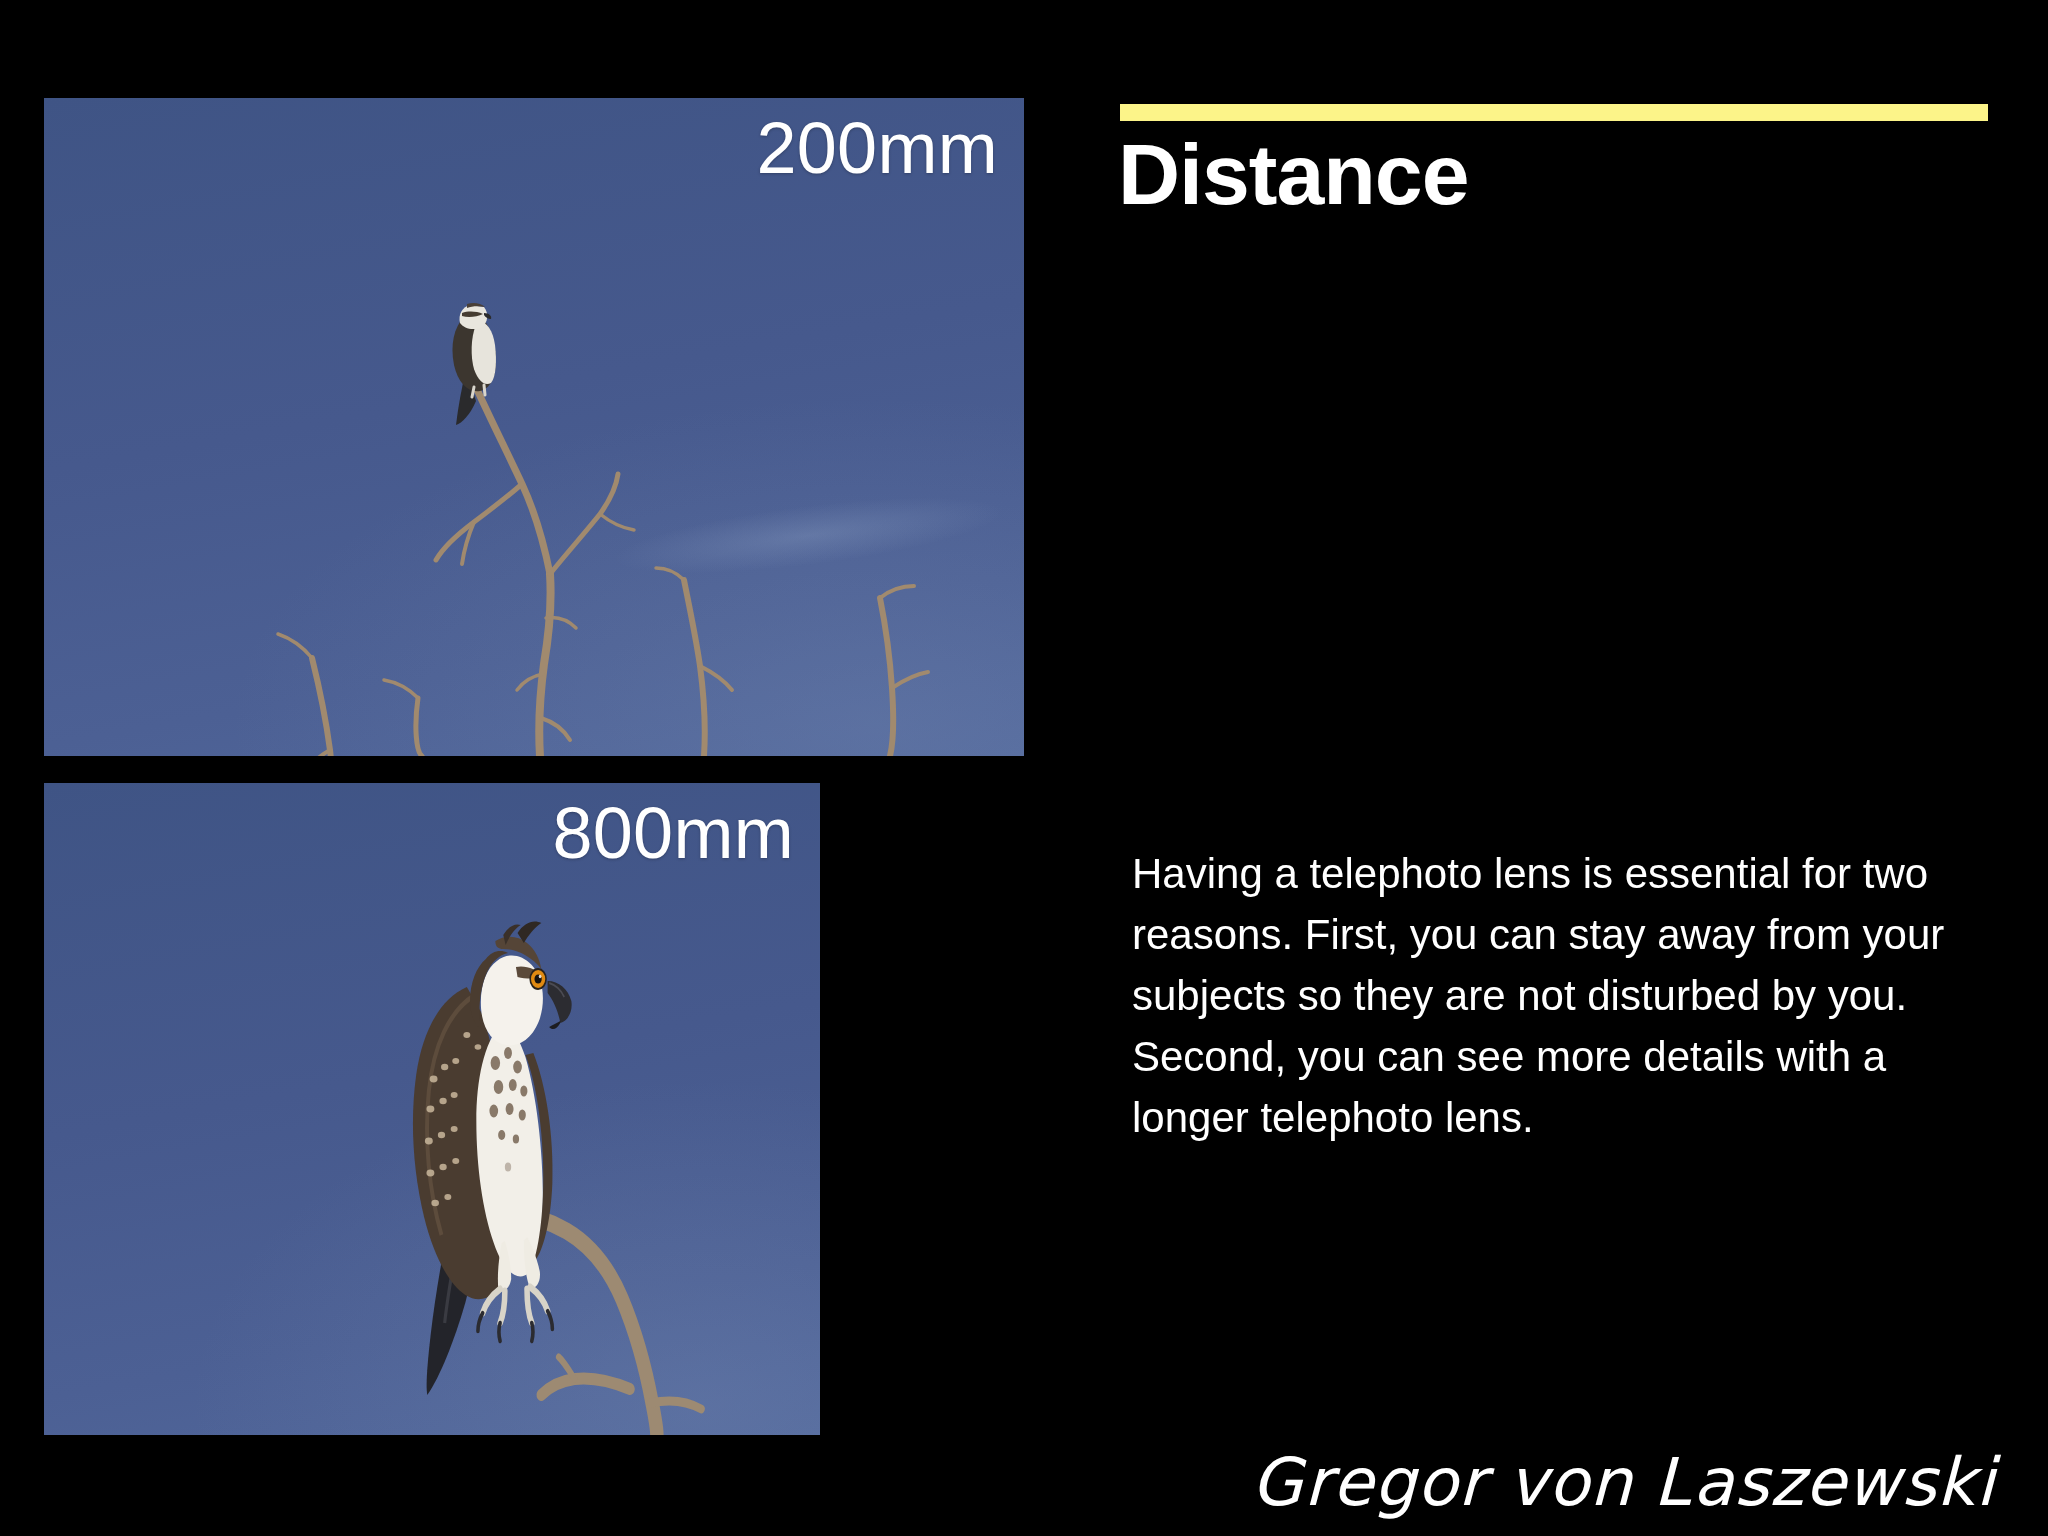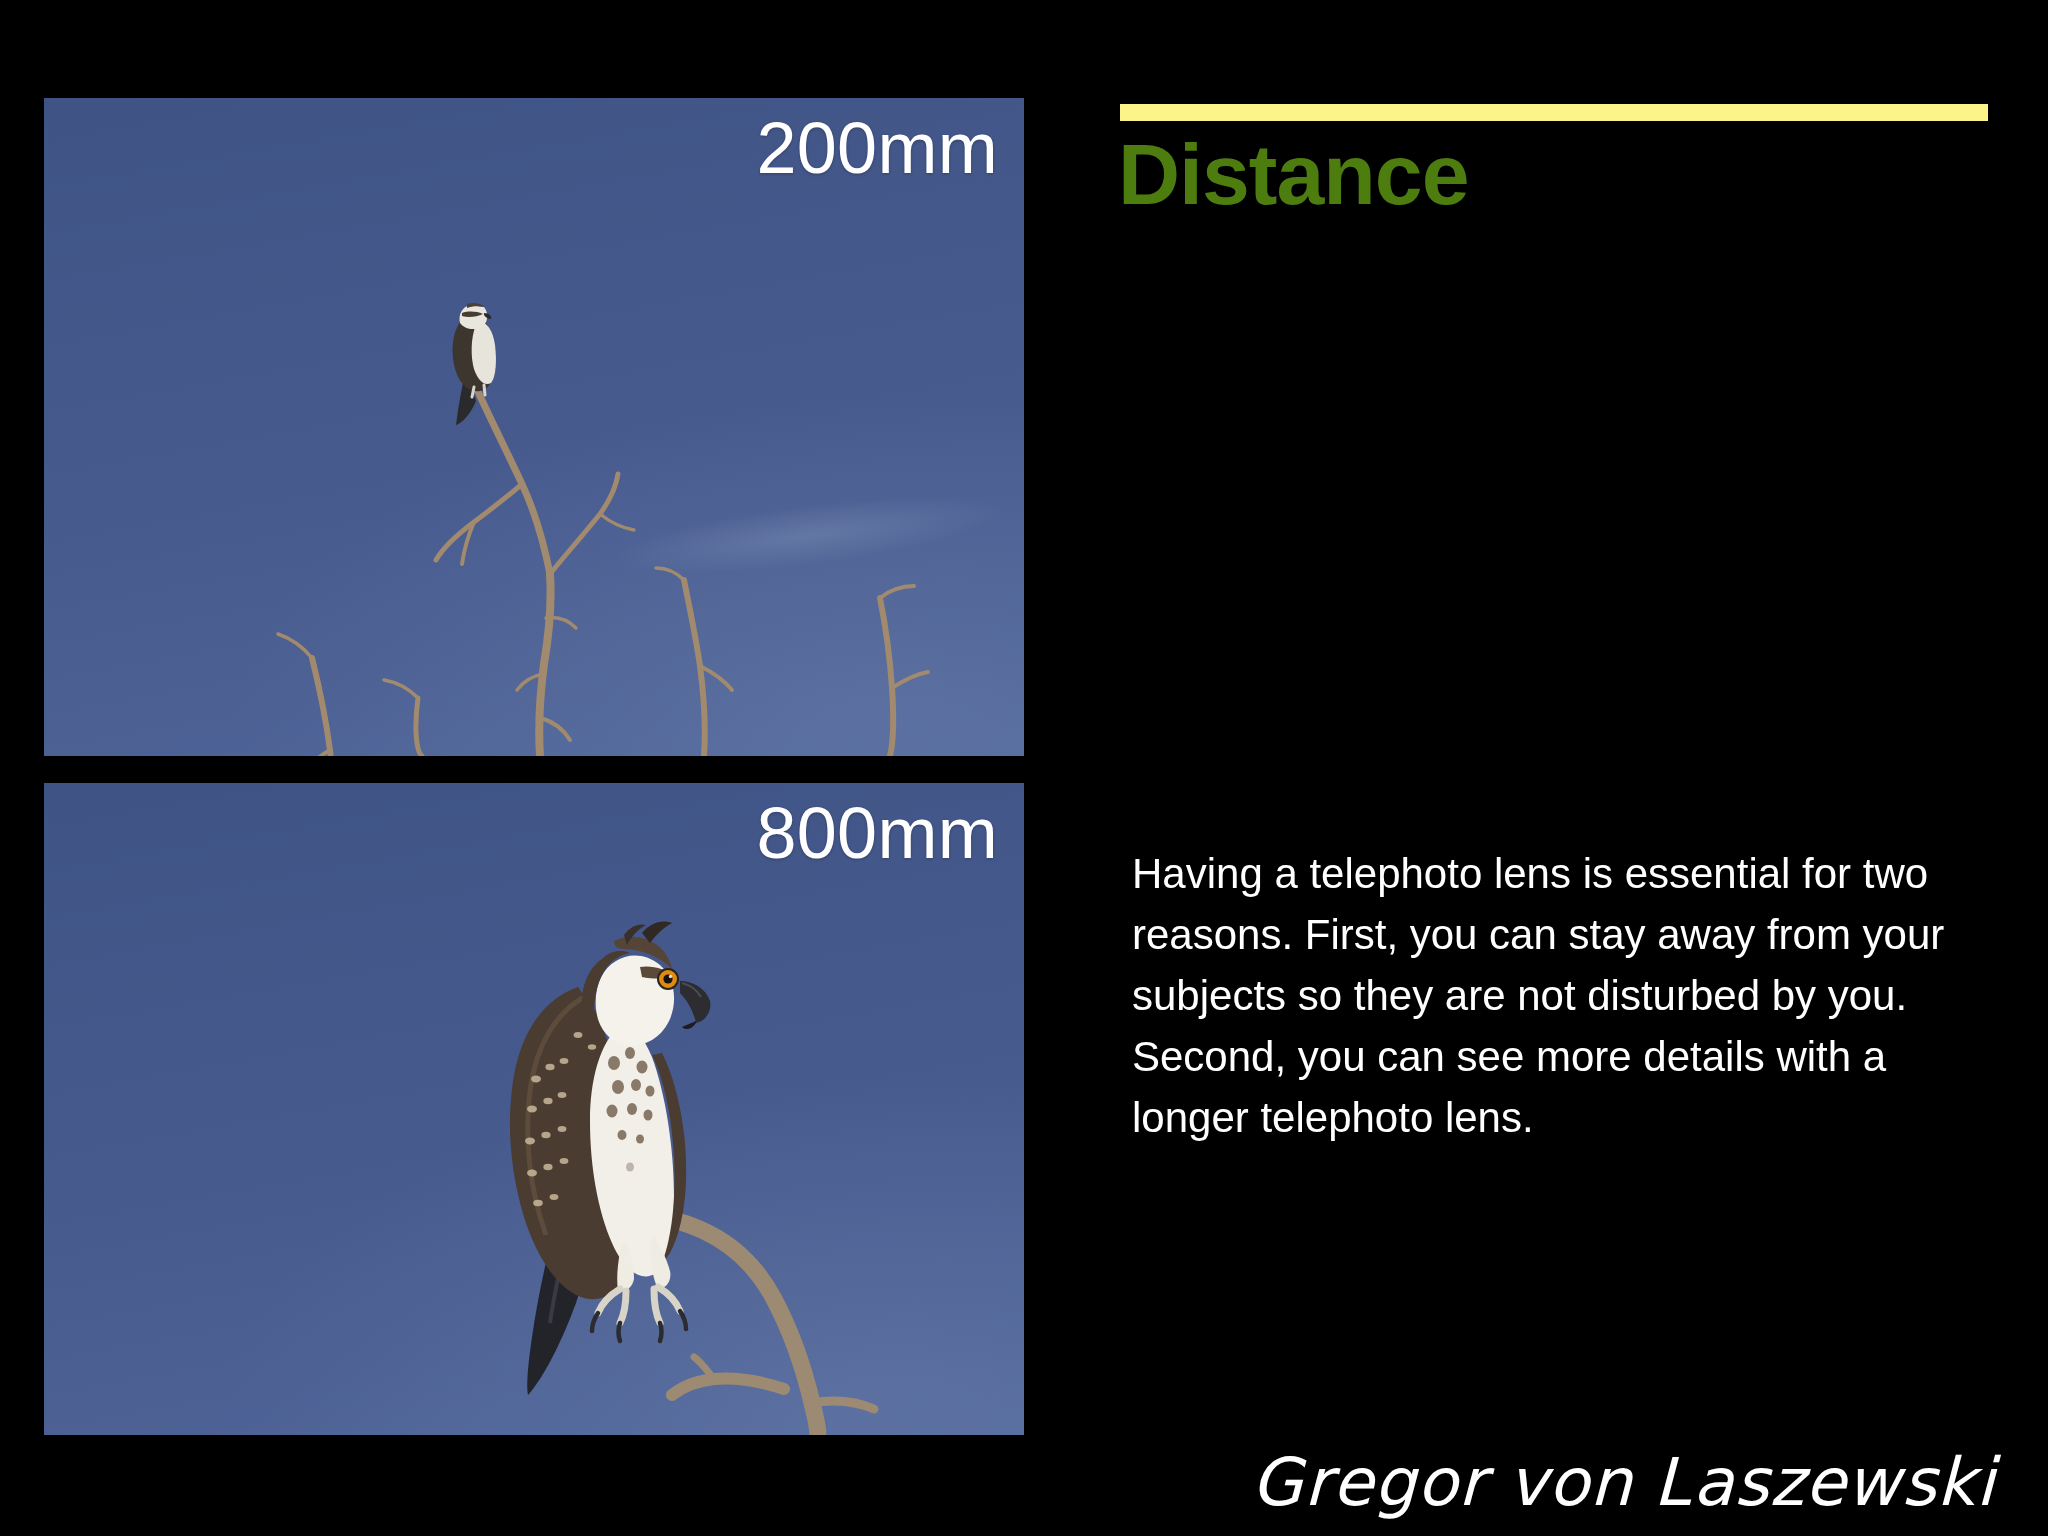--- a/index.html
+++ b/index.html
@@ -11,21 +11,21 @@
   }
   .slide { position:relative; width:2048px; height:1536px; background:#000; }
 
   
   .photo {
     position:absolute;
     overflow:hidden;
     background:#47598a;
   }
   #photo-200mm { left:44px;  top:98px;  width:980px; height:658px; }
-  #photo-800mm { left:44px;  top:783px; width:980px; height:652px; }
+  #photo-800mm { left:44px;  top:783px; width:776px; height:652px; }
 
   .sky {
     position:absolute; inset:0;
     background:
       radial-gradient(120% 90% at 85% 95%, rgba(120,140,180,0.30) 0%, rgba(120,140,180,0) 55%),
       linear-gradient(170deg, #3f5485 0%, #46598d 45%, #4c6094 78%, #51679b 100%);
   }
   .sky-haze {
     position:absolute; right:2%; top:62%; width:40%; height:9%;
     background:radial-gradient(closest-side, rgba(180,200,225,0.20), rgba(180,200,225,0));
@@ -49,21 +49,21 @@
   
   .accent-bar {
     position:absolute;
     left:1120px; top:104px;
     width:868px; height:17px;
     background:#fcf489;
   }
   .title {
     position:absolute;
     left:1118px; top:128px;
-    color:#4d7c0f;
+    color:#ffffff;
     font-size:86px;
     font-weight:700;
     letter-spacing:-1px;
     line-height:1.08;
     white-space:nowrap;
   }
 
   .body-copy {
     position:absolute;
     left:1132px; top:844px;

